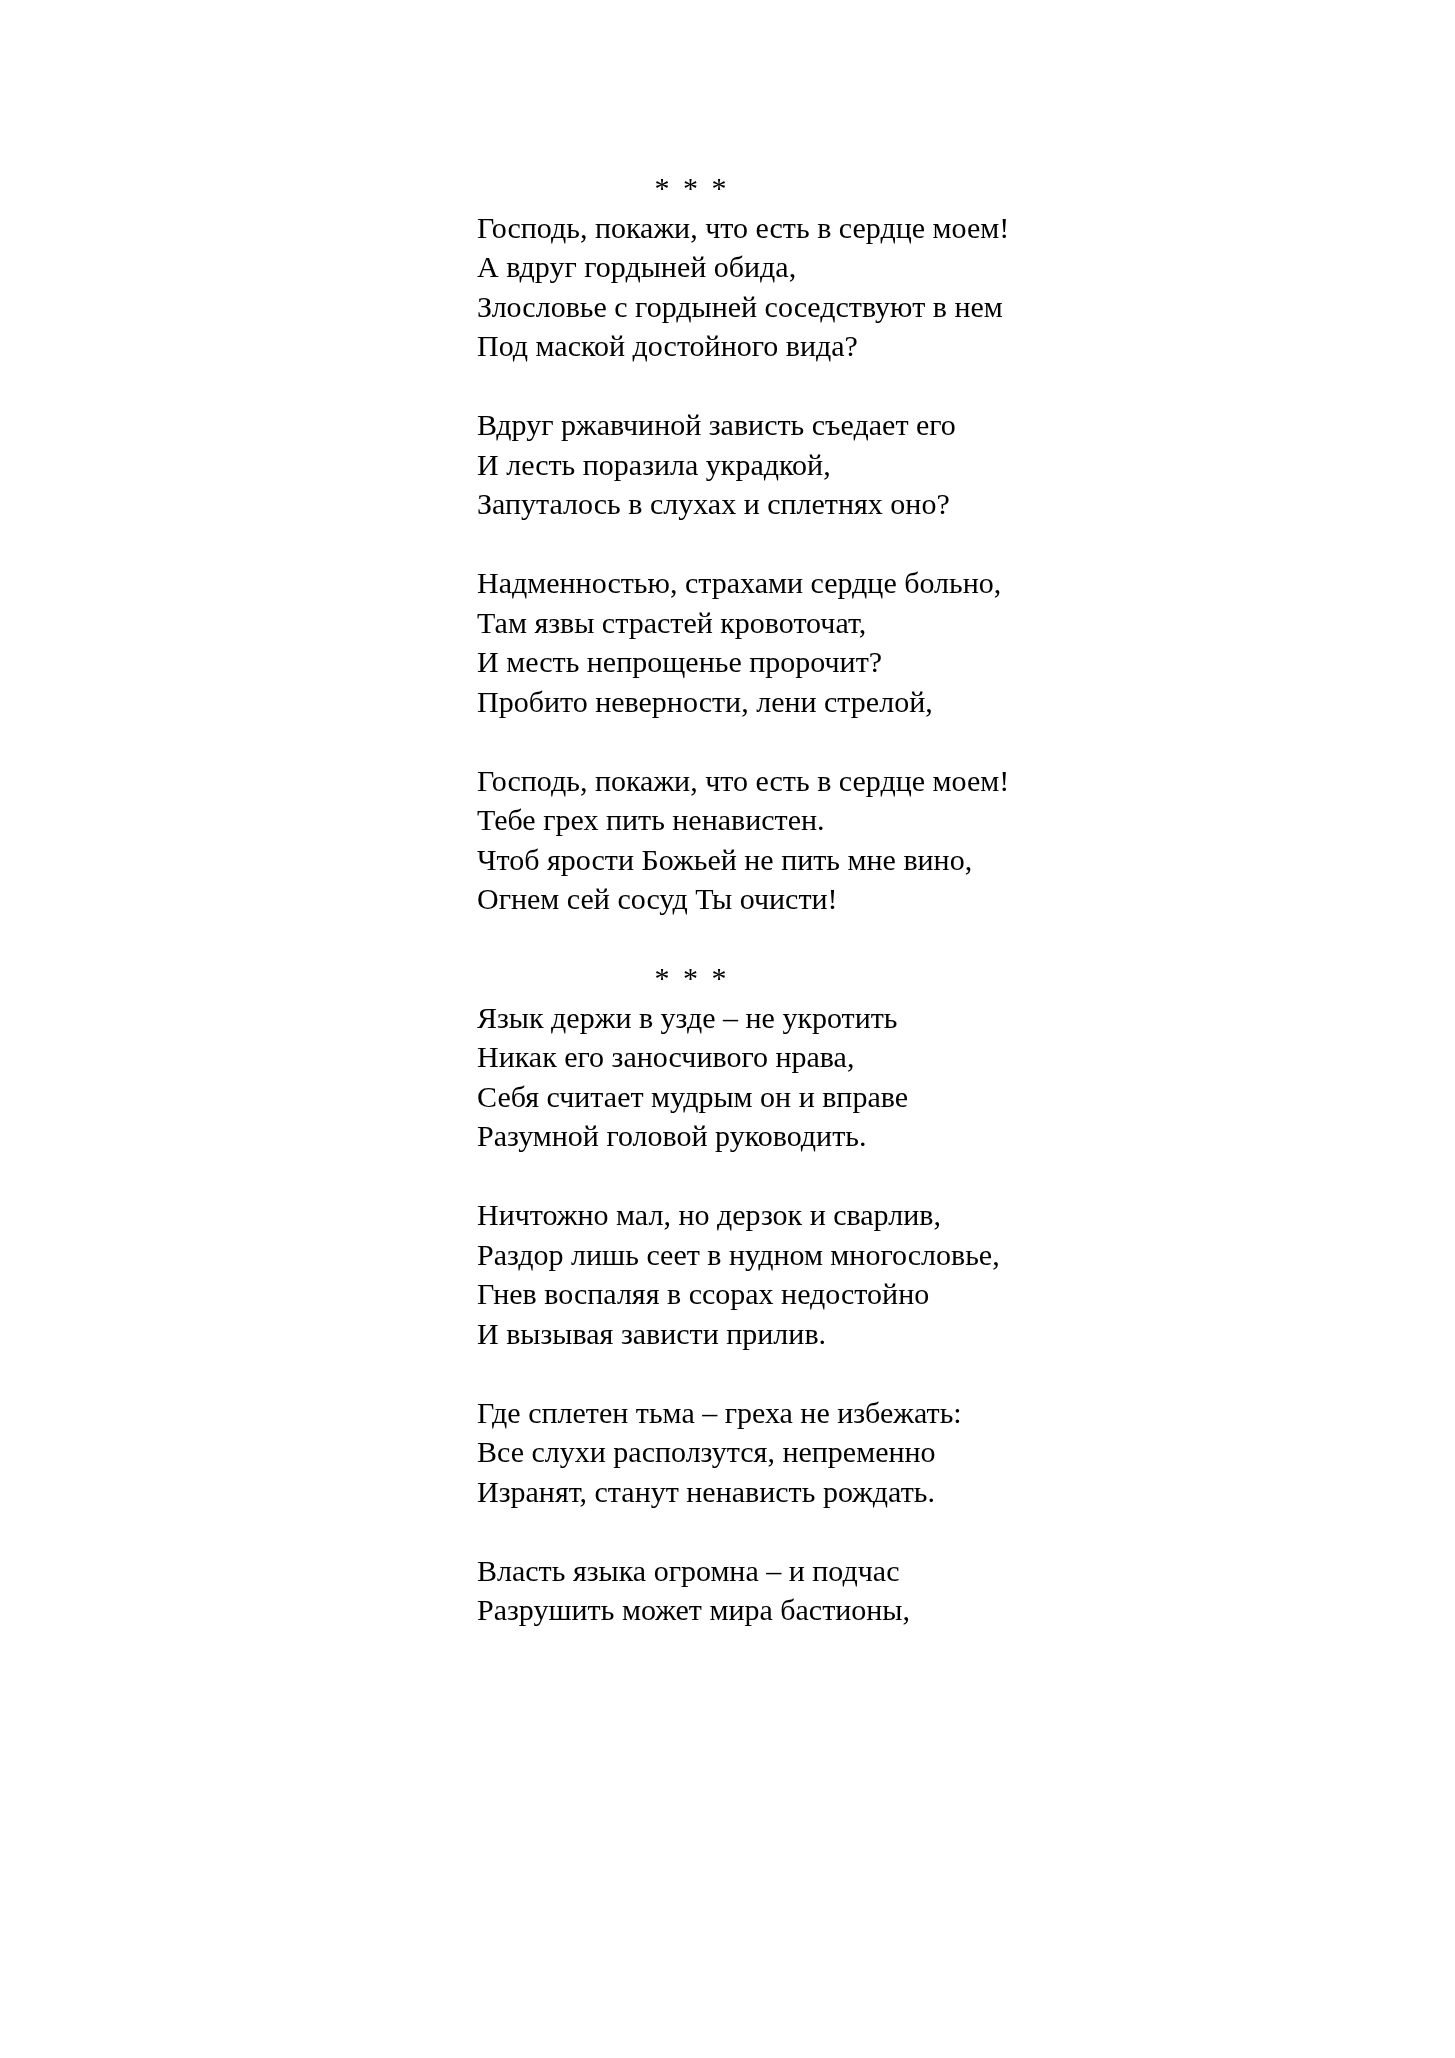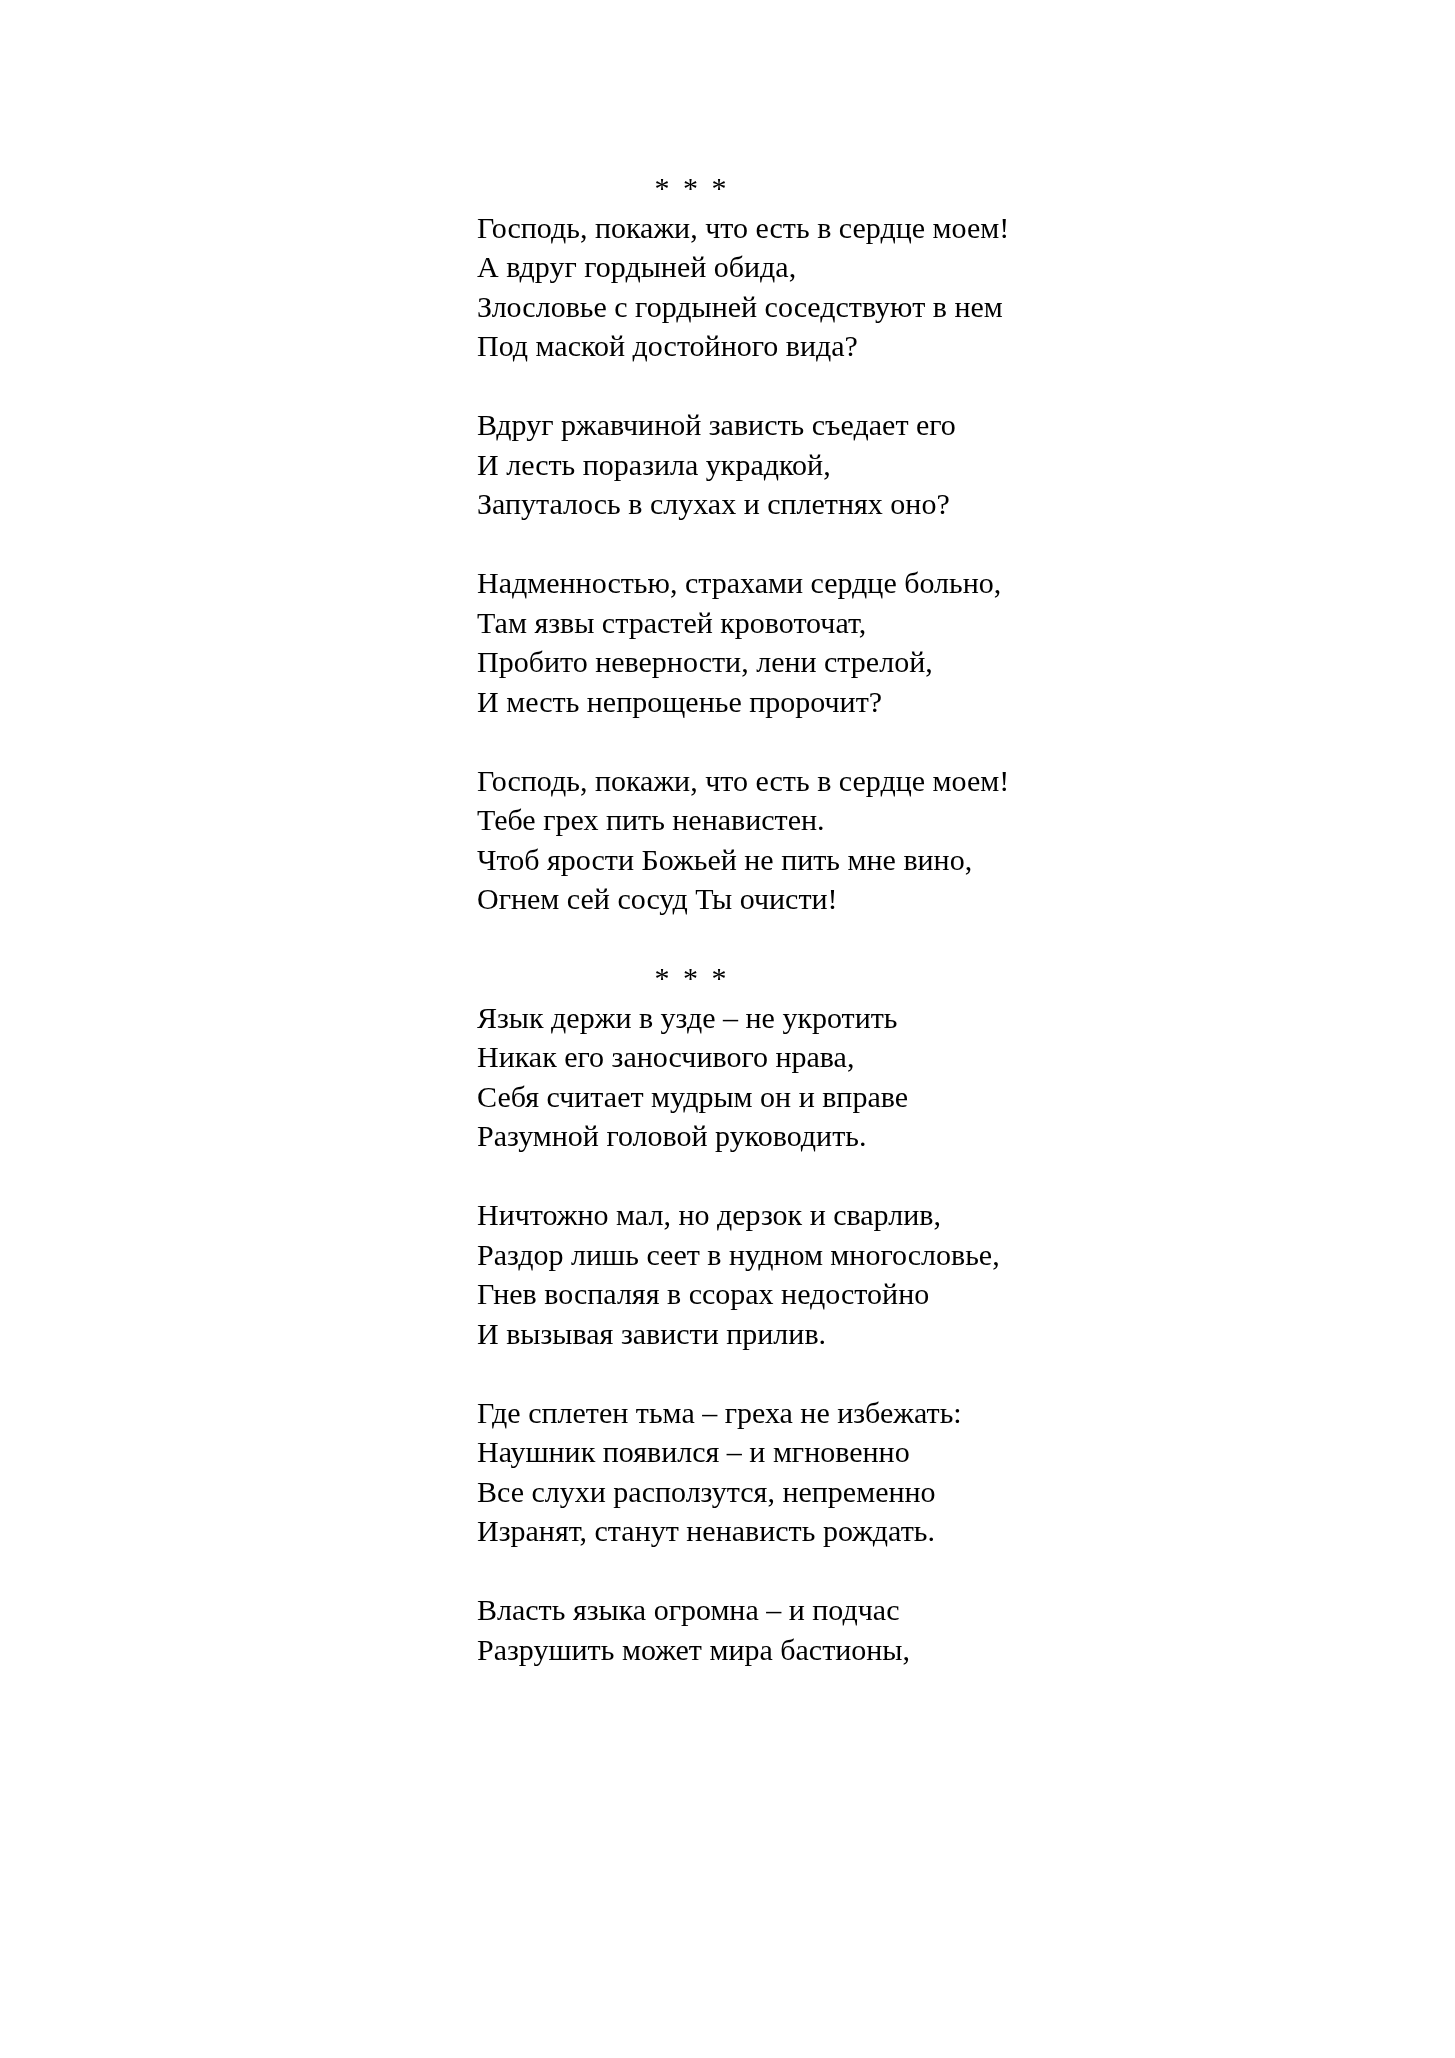--- a/index.html
+++ b/index.html
@@ -53,22 +53,22 @@
           <div class="line">Под маской достойного вида?</div>
         </div>
         <div class="stanza">
           <div class="line">Вдруг ржавчиной зависть съедает его</div>
           <div class="line">И лесть поразила украдкой,</div>
           <div class="line">Запуталось в слухах и сплетнях оно?</div>
         </div>
         <div class="stanza">
           <div class="line">Надменностью, страхами сердце больно,</div>
           <div class="line">Там язвы страстей кровоточат,</div>
+          <div class="line">И месть непрощенье пророчит?</div>
           <div class="line">Пробито неверности, лени стрелой,</div>
-          <div class="line">И месть непрощенье пророчит?</div>
         </div>
         <div class="stanza">
           <div class="line">Господь, покажи, что есть в сердце моем!</div>
           <div class="line">Тебе грех пить ненавистен.</div>
           <div class="line">Чтоб ярости Божьей не пить мне вино,</div>
           <div class="line">Огнем сей сосуд Ты очисти!</div>
         </div>
       </div>
       <div class="poem">
         <div class="separator">* * *</div>
@@ -79,21 +79,20 @@
           <div class="line">Разумной головой руководить.</div>
         </div>
         <div class="stanza">
           <div class="line">Ничтожно мал, но дерзок и сварлив,</div>
           <div class="line">Раздор лишь сеет в нудном многословье,</div>
           <div class="line">Гнев воспаляя в ссорах недостойно</div>
           <div class="line">И вызывая зависти прилив.</div>
         </div>
         <div class="stanza">
           <div class="line">Где сплетен тьма – греха не избежать:</div>
-          <div class="line">Наушник появился – и мгновенно</div>
           <div class="line">Все слухи расползутся, непременно</div>
           <div class="line">Изранят, станут ненависть рождать.</div>
         </div>
         <div class="stanza">
           <div class="line">Власть языка огромна – и подчас</div>
           <div class="line">Разрушить может мира бастионы,</div>
         </div>
       </div>
     </div>
 </div>

